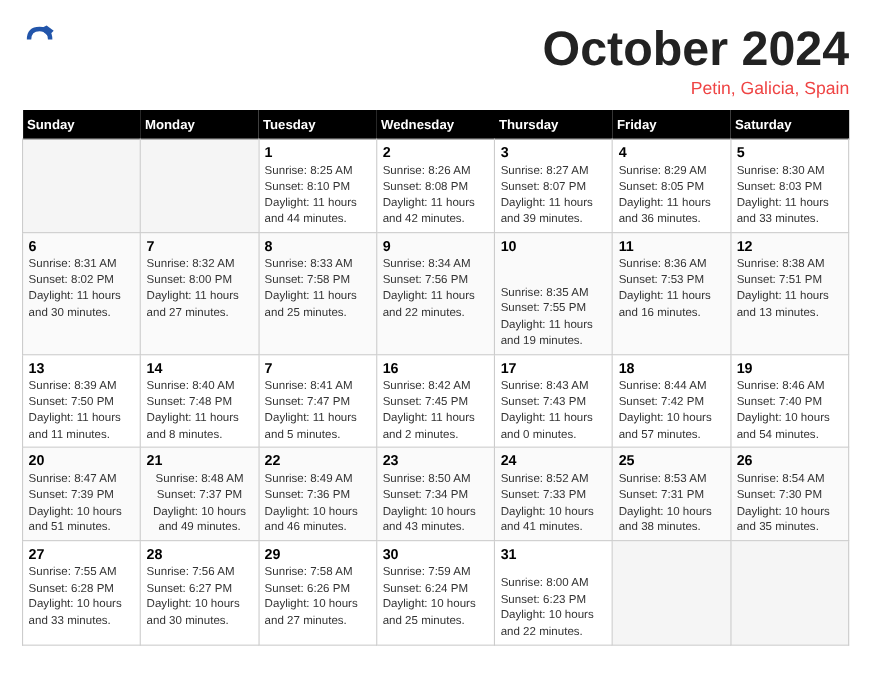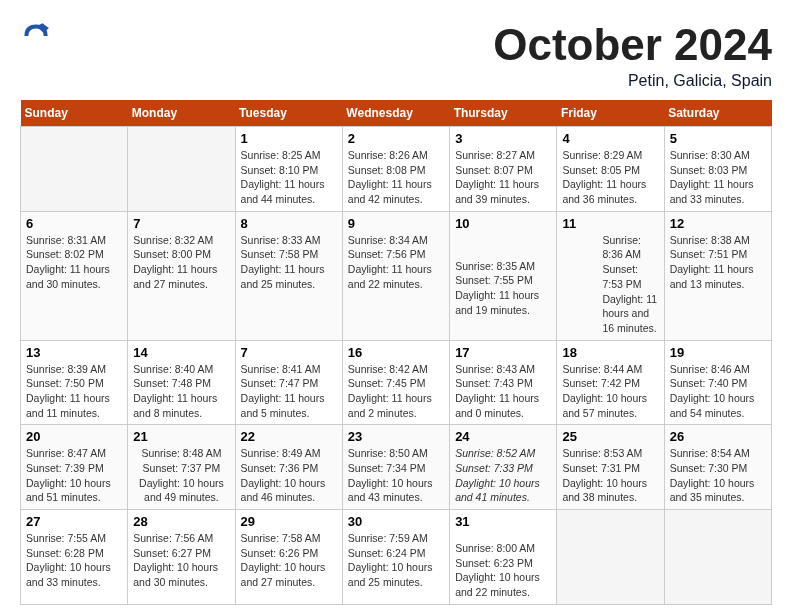--- a/index.html
+++ b/index.html
@@ -36,30 +36,30 @@
     .title-block {
       text-align: right;
     }
     .month-title {
       font-size: 44px;
       font-weight: bold;
       color: #222;
     }
     .location {
       font-size: 16px;
-      color: #0f172a;
+      color: #ef4444;
       margin-top: 2px;
     }
     table {
       width: 100%;
       border-collapse: collapse;
       font-size: 11px;
     }
     th {
-      background: #c2410c;
+      background: #000000;
       color: #fff;
       padding: 6px 4px;
       text-align: left;
       font-size: 12px;
       font-weight: bold;
     }
     td {
       border: 1px solid #ccc;
       vertical-align: top;
       padding: 4px 5px;
@@ -174,21 +174,21 @@
 Daylight: 11 hours and 22 minutes.</div>
         </td>
         <td>
           <span class="day-num">10</span>
           <div class="day-info" style="white-space: pre-line; margin-top: 28px;">Sunrise: 8:35 AM
 Sunset: 7:55 PM
 Daylight: 11 hours and 19 minutes.</div>
         </td>
         <td>
           <span class="day-num">11</span>
-          <div class="day-info" style="white-space: pre-line; margin-left: 40px;">Sunrise: 8:36 AM
+          <div class="day-info" style="white-space: pre-line;">Sunrise: 8:36 AM
 Sunset: 7:53 PM
 Daylight: 11 hours and 16 minutes.</div>
         </td>
         <td>
           <span class="day-num">12</span>
           <div class="day-info" style="white-space: pre-line;">Sunrise: 8:38 AM
 Sunset: 7:51 PM
 Daylight: 11 hours and 13 minutes.</div>
         </td>
       </tr>
@@ -256,21 +256,21 @@
 Daylight: 10 hours and 46 minutes.</div>
         </td>
         <td>
           <span class="day-num">23</span>
           <div class="day-info" style="white-space: pre-line;">Sunrise: 8:50 AM
 Sunset: 7:34 PM
 Daylight: 10 hours and 43 minutes.</div>
         </td>
         <td>
           <span class="day-num">24</span>
-          <div class="day-info" style="white-space: pre-line; font-style: italic;">Sunrise: 8:52 AM
+          <div class="day-info" style="white-space: pre-line;">Sunrise: 8:52 AM
 Sunset: 7:33 PM
 Daylight: 10 hours and 41 minutes.</div>
         </td>
         <td>
           <span class="day-num">25</span>
           <div class="day-info" style="white-space: pre-line;">Sunrise: 8:53 AM
 Sunset: 7:31 PM
 Daylight: 10 hours and 38 minutes.</div>
         </td>
         <td>

